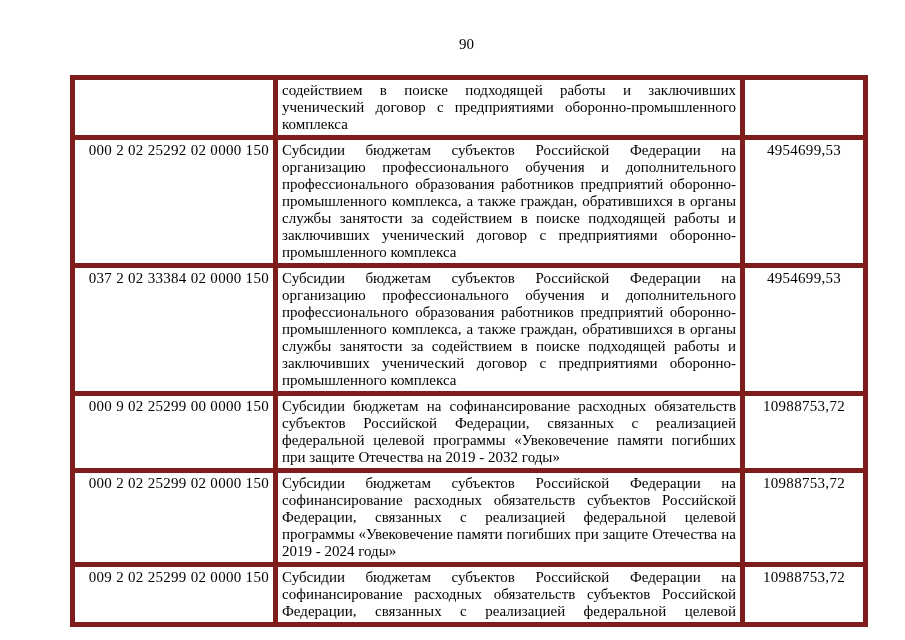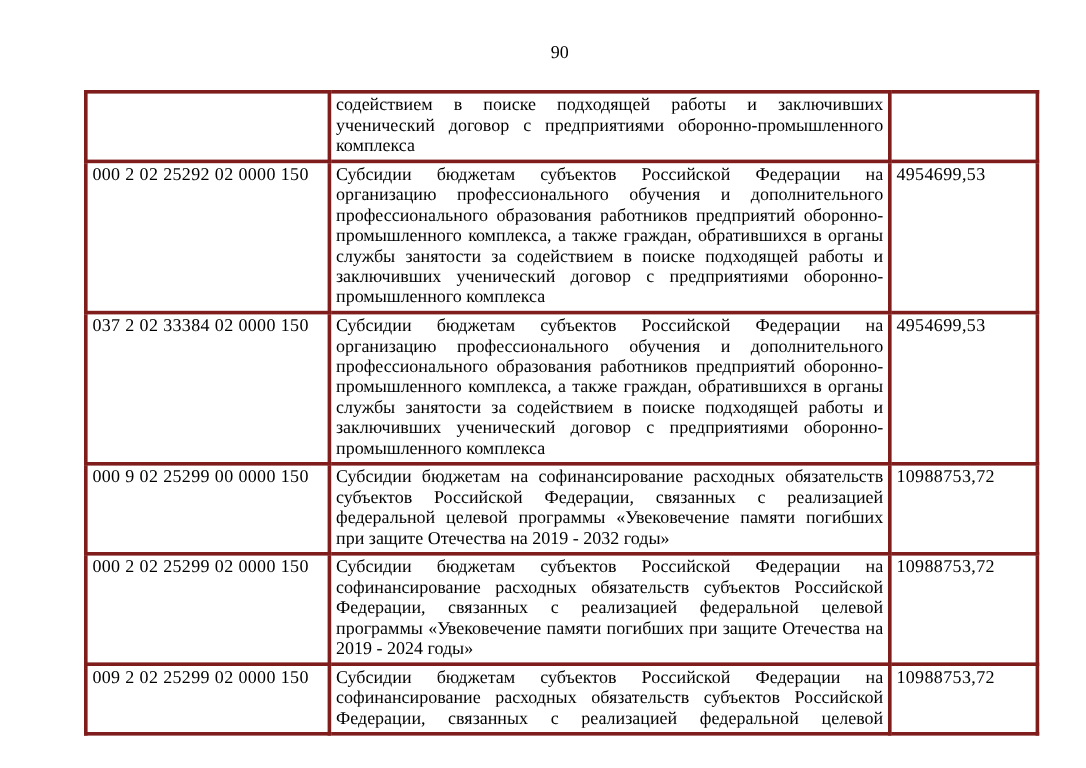--- a/index.html
+++ b/index.html
@@ -30,41 +30,41 @@
     top: 75px;
     left: 70px;
     width: 793px;
     border-collapse: collapse;
     table-layout: fixed;
   }
   table.budget-table col.c1 { width: 203px; }
   table.budget-table col.c2 { width: 467px; }
   table.budget-table col.c3 { width: 123px; }
   table.budget-table td {
-    border: 3px solid #7f1d1d;
+    border: 5px solid #7f1d1d;
     vertical-align: top;
     font-size: 15px;
     line-height: 17px;
     padding: 2px 4px;
     overflow: hidden;
   }
   td.code {
-    text-align: left;
+    text-align: right;
     white-space: nowrap;
     letter-spacing: 0.3px;
   }
   td.desc {
     text-align: justify;
     padding: 2px 9px 2px 9px;
   }
   td.desc.cut-justify {
     text-align-last: justify;
   }
   td.amount {
-    text-align: left;
+    text-align: center;
     letter-spacing: 0.3px;
   }
 </style>
 </head>
 <body>
 
 <div class="page">
 
   <div class="page-number">90</div>
 

